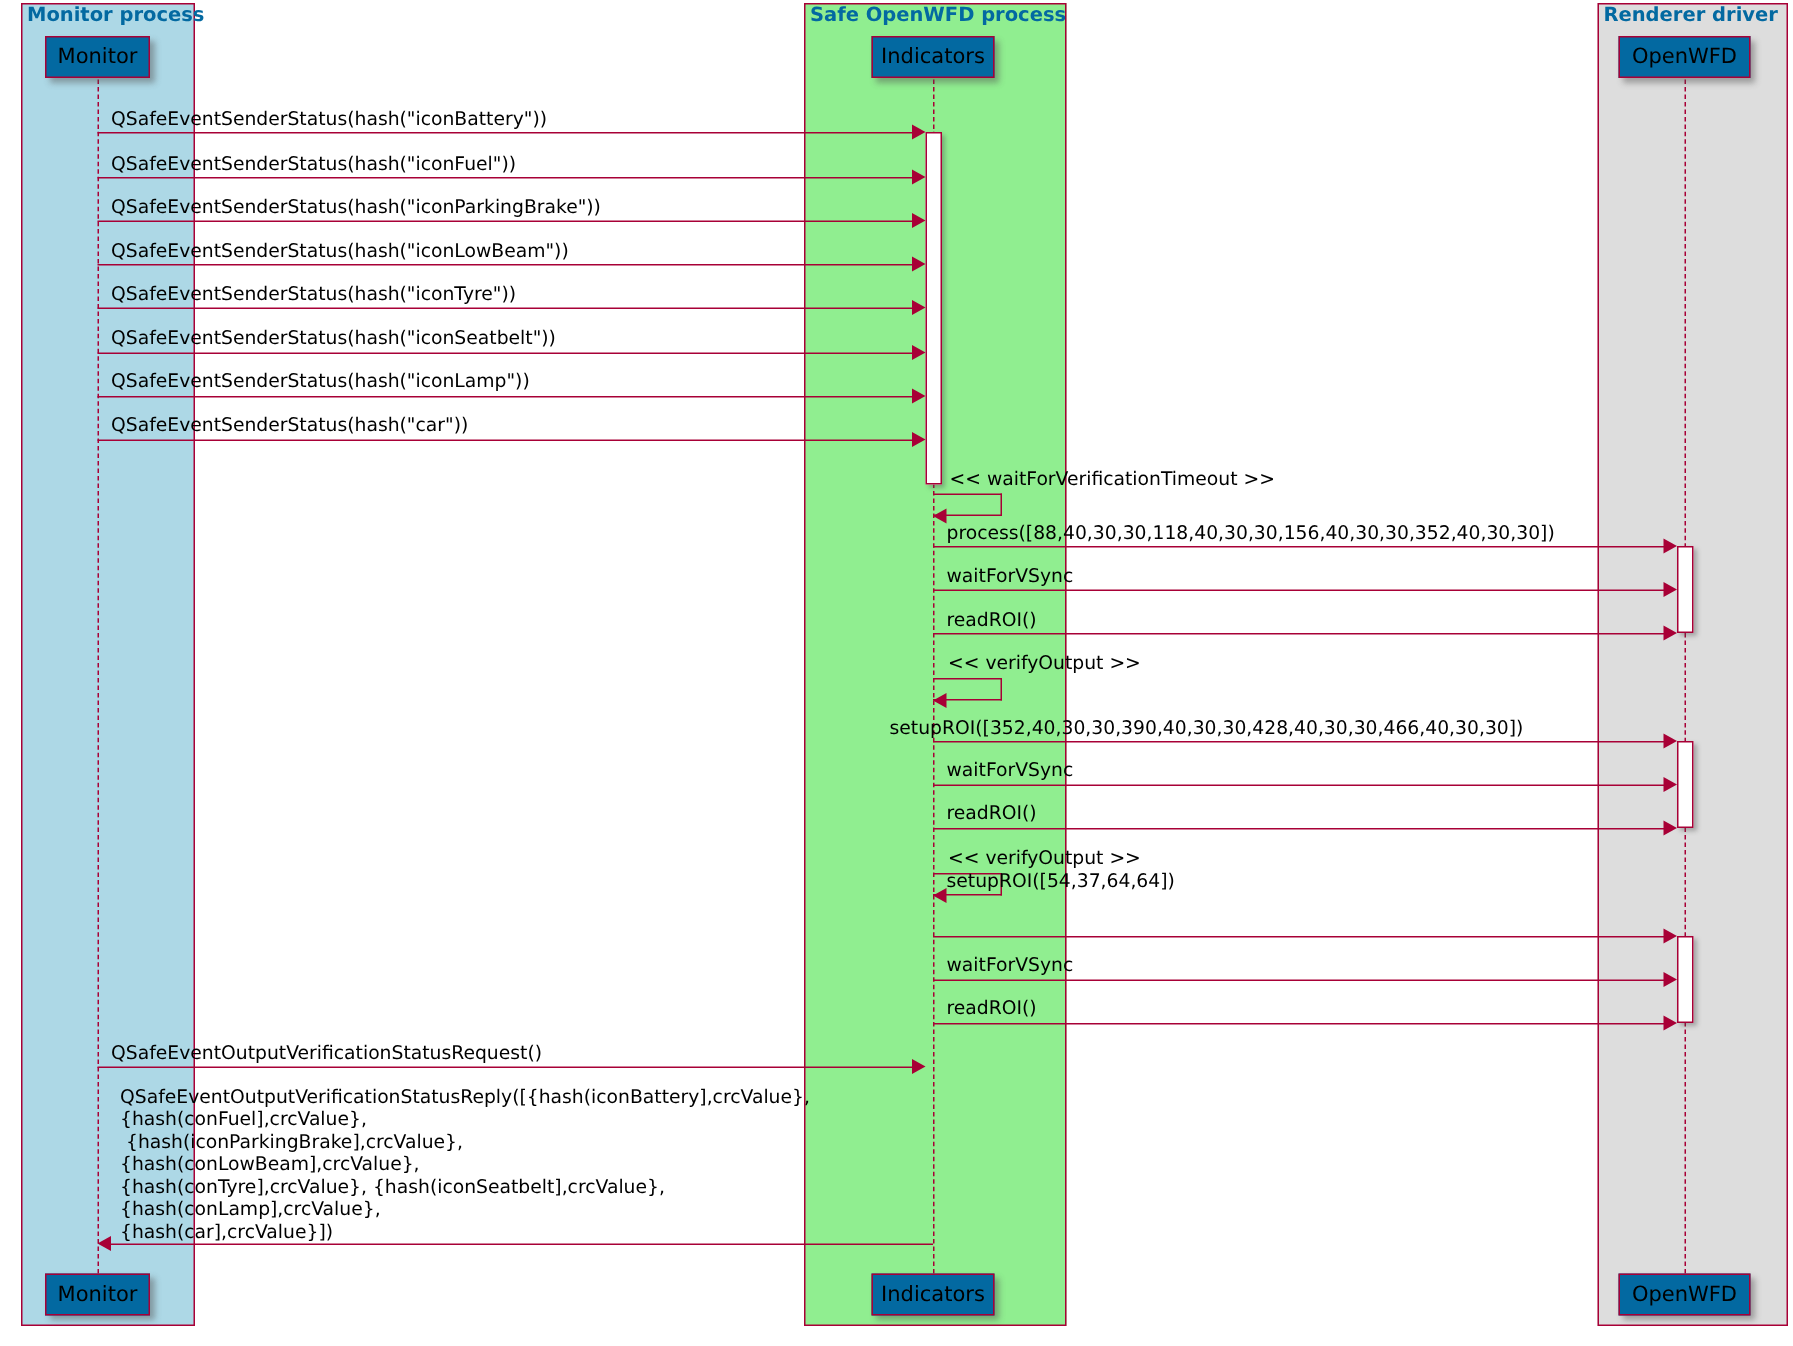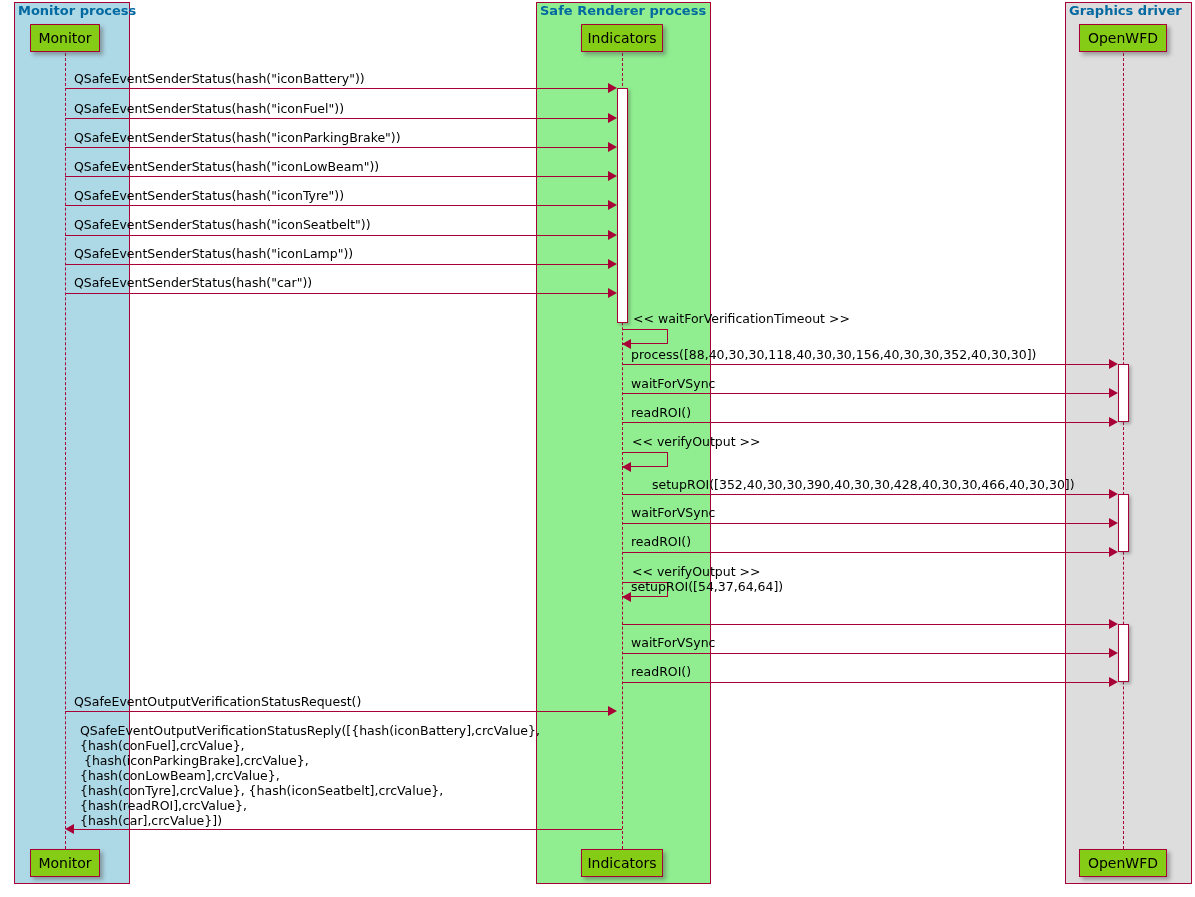--- a/index.html
+++ b/index.html
@@ -35,21 +35,21 @@
   
   .lifeline {
     position: absolute;
     width: 0;
     border-left: 1px dashed #A80036;
   }
   
   .participant {
     position: absolute;
     box-sizing: border-box;
-    background: #84cc16;
+    background: #0369a1;
     border: 1.5px solid #A80036;
     color: #000000;
     font-size: 14px;
     text-align: center;
     line-height: 26px;
     height: 28px;
     white-space: nowrap;
     box-shadow: 3px 3px 4px rgba(80,80,80,0.45);
   }
   
@@ -104,24 +104,24 @@
 </style>
 </head>
 <body>
 
 <div id="canvas">
 
   <div class="group-box" style="left:14px; top:2px; width:116px; height:882px; background:#ADD8E6;"></div>
   <div class="group-title" style="left:18px; top:3px;">Monitor process</div>
 
   <div class="group-box" style="left:536px; top:2px; width:175px; height:882px; background:#90EE90;"></div>
-  <div class="group-title" style="left:540px; top:3px;">Safe Renderer process</div>
+  <div class="group-title" style="left:540px; top:3px;">Safe OpenWFD process</div>
 
   <div class="group-box" style="left:1065px; top:2px; width:127px; height:882px; background:#DDDDDD;"></div>
-  <div class="group-title" style="left:1069px; top:3px;">Graphics driver</div>
+  <div class="group-title" style="left:1069px; top:3px;">Renderer driver</div>
 
   <div class="lifeline" style="left:65px; top:53px; height:796px;"></div>
   <div class="lifeline" style="left:622px; top:53px; height:796px;"></div>
   <div class="lifeline" style="left:1123px; top:53px; height:796px;"></div>
 
   <div class="participant" style="left:30px; top:24px; width:70px;">Monitor</div>
   <div class="participant" style="left:581px; top:24px; width:82px;">Indicators</div>
   <div class="participant" style="left:1079px; top:24px; width:88px;">OpenWFD</div>
 
   <div class="participant" style="left:30px; top:849px; width:70px;">Monitor</div>
@@ -179,21 +179,21 @@
   <div class="arrow-r" style="left:1109px; top:388px;"></div>
 
   <div class="msg-label" style="left:631px; top:406px;">readROI()</div>
   <div class="msg-line" style="left:622px; top:422px; width:491px;"></div>
   <div class="arrow-r" style="left:1109px; top:417px;"></div>
 
   <div class="msg-label" style="left:632px; top:435px;">&lt;&lt; verifyOutput &gt;&gt;</div>
   <div class="self-msg" style="left:622px; top:452px; width:46px; height:15px;"></div>
   <div class="arrow-l" style="left:622px; top:462px;"></div>
 
-  <div class="msg-label" style="left:652px; top:478px;">setupROI([352,40,30,30,390,40,30,30,428,40,30,30,466,40,30,30])</div>
+  <div class="msg-label" style="left:593px; top:478px;">setupROI([352,40,30,30,390,40,30,30,428,40,30,30,466,40,30,30])</div>
   <div class="msg-line" style="left:622px; top:494px; width:491px;"></div>
   <div class="arrow-r" style="left:1109px; top:489px;"></div>
 
   <div class="msg-label" style="left:631px; top:506px;">waitForVSync</div>
   <div class="msg-line" style="left:622px; top:523px; width:491px;"></div>
   <div class="arrow-r" style="left:1109px; top:518px;"></div>
 
   <div class="msg-label" style="left:631px; top:535px;">readROI()</div>
   <div class="msg-line" style="left:622px; top:552px; width:491px;"></div>
   <div class="arrow-r" style="left:1109px; top:547px;"></div>
@@ -216,18 +216,18 @@
 
   <div class="msg-label" style="left:74px; top:695px;">QSafeEventOutputVerificationStatusRequest()</div>
   <div class="msg-line" style="left:65px; top:711px; width:548px;"></div>
   <div class="arrow-r" style="left:608px; top:706px;"></div>
 
   <div class="msg-label multi" style="left:80px; top:723px;">QSafeEventOutputVerificationStatusReply([{hash(iconBattery],crcValue},
 {hash(conFuel],crcValue},
  {hash(iconParkingBrake],crcValue},
 {hash(conLowBeam],crcValue},
 {hash(conTyre],crcValue}, {hash(iconSeatbelt],crcValue},
-{hash(readROI],crcValue},
+{hash(conLamp],crcValue},
 {hash(car],crcValue}])</div>
   <div class="msg-line" style="left:74px; top:829px; width:548px;"></div>
   <div class="arrow-l" style="left:65px; top:824px;"></div>
 
 </div>
 
 </body></html>

